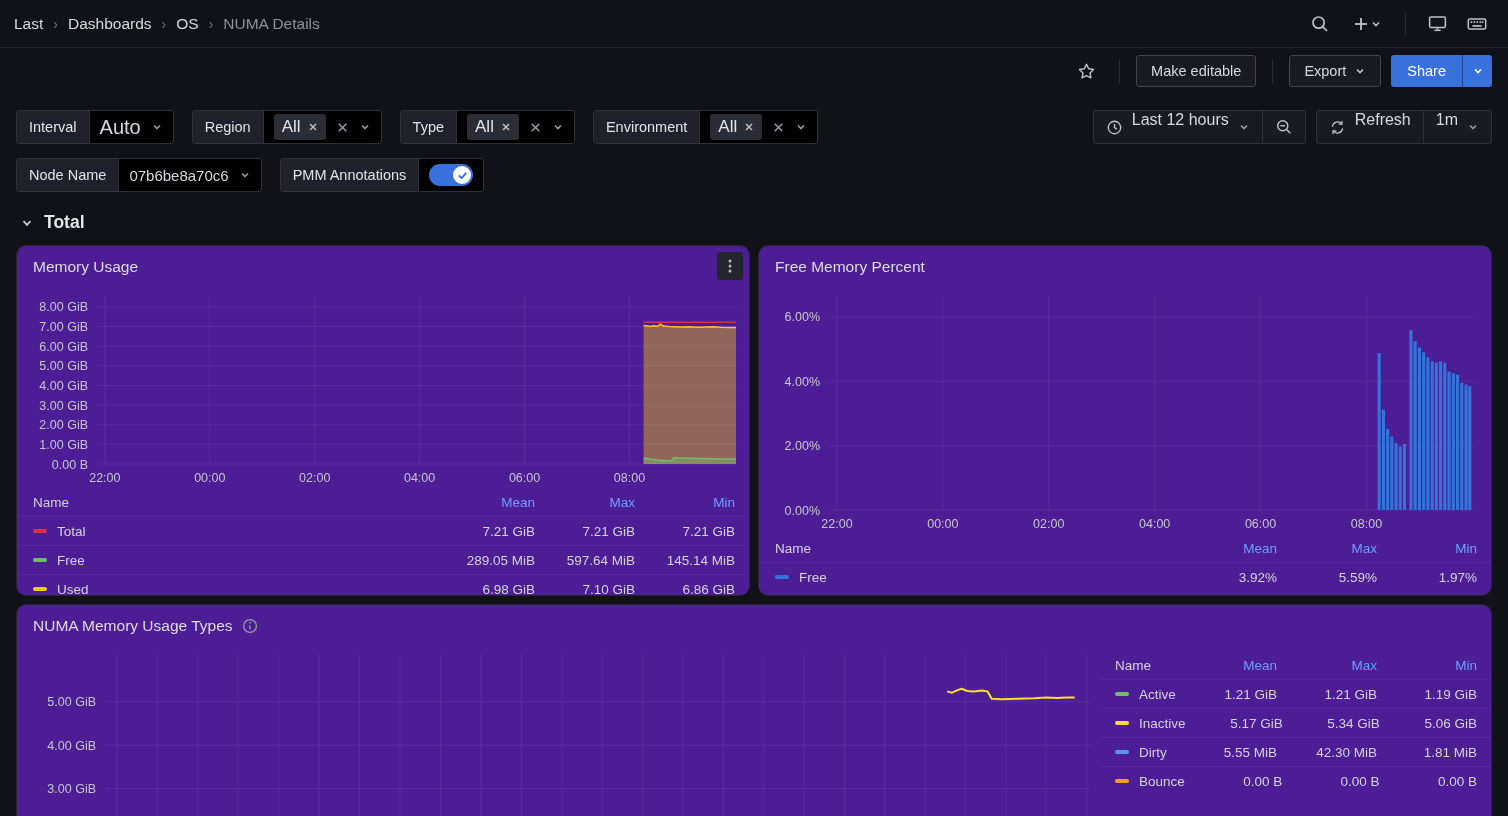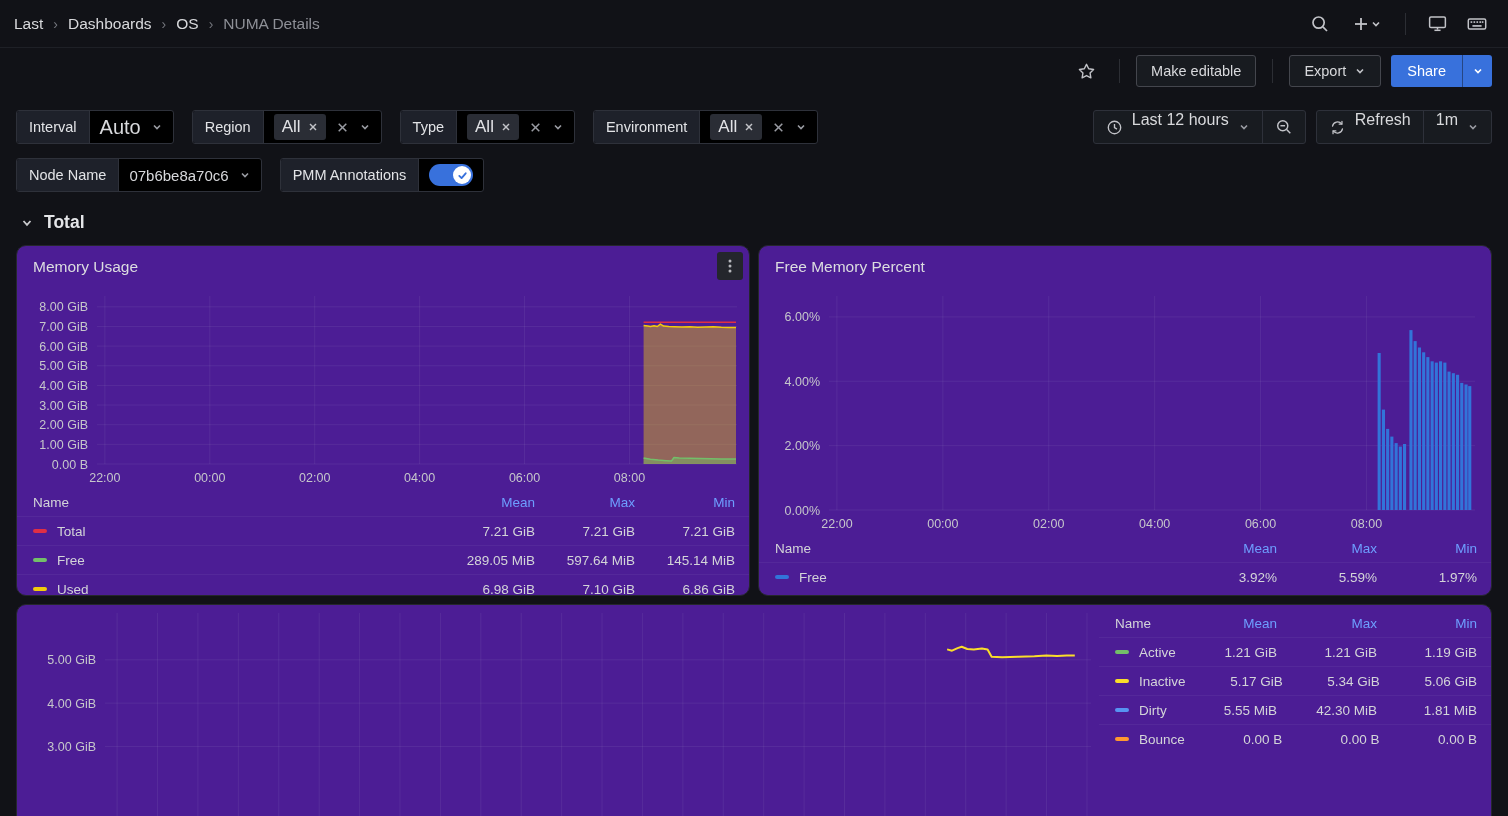--- a/index.html
+++ b/index.html
@@ -548,20 +548,30 @@
               <span>Free</span>
             </div>
             <div class="lg-stat">3.92%</div>
             <div class="lg-stat">5.59%</div>
             <div class="lg-stat">1.97%</div>
           </div>
         </div>
     </div>
 
     <div class="panel h2">
+      <div class="panel-header">
+        <span class="panel-title">NUMA Memory Usage Types</span>
+        <span class="icon muted-ic">
+          <svg width="16" height="16" viewBox="0 0 16 16" fill="none" stroke="currentColor" stroke-width="1.3">
+              <circle cx="8" cy="8" r="6.4"></circle>
+              <line x1="8" y1="7.2" x2="8" y2="11.4"></line>
+              <circle cx="8" cy="4.9" r="0.8" fill="currentColor" stroke="none"></circle>
+            </svg>
+        </span>
+      </div>
       <div class="numa-body">
         <div class="chart c3" id="chart-2">
             <svg width="1082" height="252">
               <line x1="100.12295081967213" y1="8" x2="100.12295081967213" y2="252" stroke="rgba(204,204,220,0.09)"></line>
               <line x1="140.5327868852459" y1="8" x2="140.5327868852459" y2="252" stroke="rgba(204,204,220,0.09)"></line>
               <line x1="180.94262295081967" y1="8" x2="180.94262295081967" y2="252" stroke="rgba(204,204,220,0.09)"></line>
               <line x1="221.35245901639345" y1="8" x2="221.35245901639345" y2="252" stroke="rgba(204,204,220,0.09)"></line>
               <line x1="261.7622950819672" y1="8" x2="261.7622950819672" y2="252" stroke="rgba(204,204,220,0.09)"></line>
               <line x1="302.172131147541" y1="8" x2="302.172131147541" y2="252" stroke="rgba(204,204,220,0.09)"></line>
               <line x1="342.58196721311475" y1="8" x2="342.58196721311475" y2="252" stroke="rgba(204,204,220,0.09)"></line>

